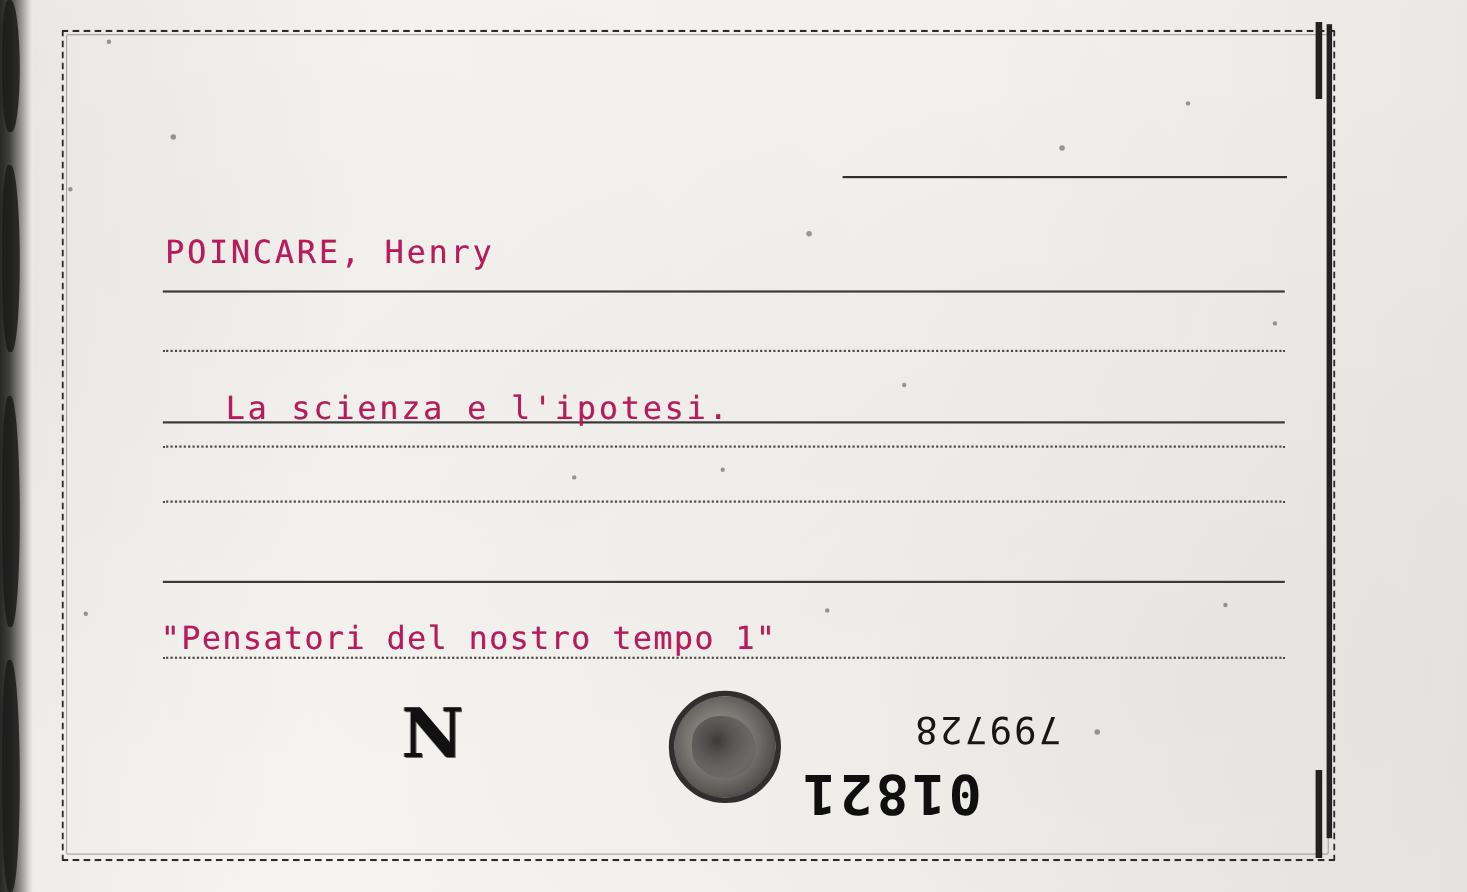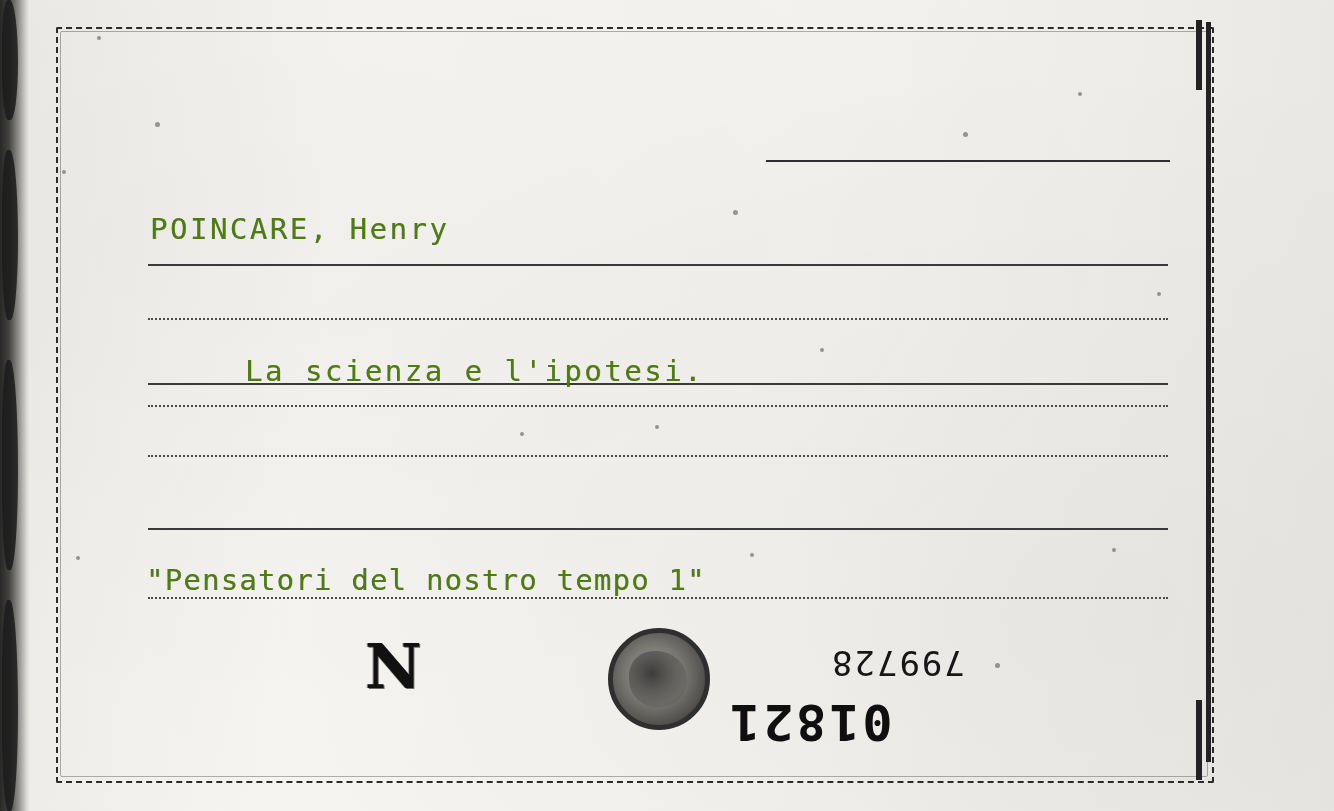--- a/index.html
+++ b/index.html
@@ -80,27 +80,27 @@
   }
   .rule.short {
     left: 766px;
     width: 404px;
     border-top: 2px solid #2f2f2f;
   }
   
   .tw {
     position: absolute;
     font-family: "DejaVu Sans Mono", monospace;
-    color: #4d7c0f;
+    color: #be185d;
     white-space: pre;
     letter-spacing: 1px;
     text-shadow: 0.4px 0.3px 0 rgba(0,0,0,0.35);
   }
   .tw-author   { left: 150px; top: 212px; font-size: 29px; letter-spacing: 2.5px; }
-  .tw-title    { left: 205px; top: 354px; font-size: 29px; letter-spacing: 2.5px; margin-left: 40px; }
+  .tw-title    { left: 205px; top: 354px; font-size: 29px; letter-spacing: 2.5px; }
   .tw-imprint  { left: 146px; top: 492px; font-size: 29px; letter-spacing: 1.2px; }
   .tw-series   { left: 146px; top: 563px; font-size: 29px; letter-spacing: 1.2px; }
   
   .stamp-n {
     position: absolute;
     left: 365px;
     top: 630px;
     font-family: "DejaVu Serif", serif;
     font-weight: 700;
     font-size: 62px;

